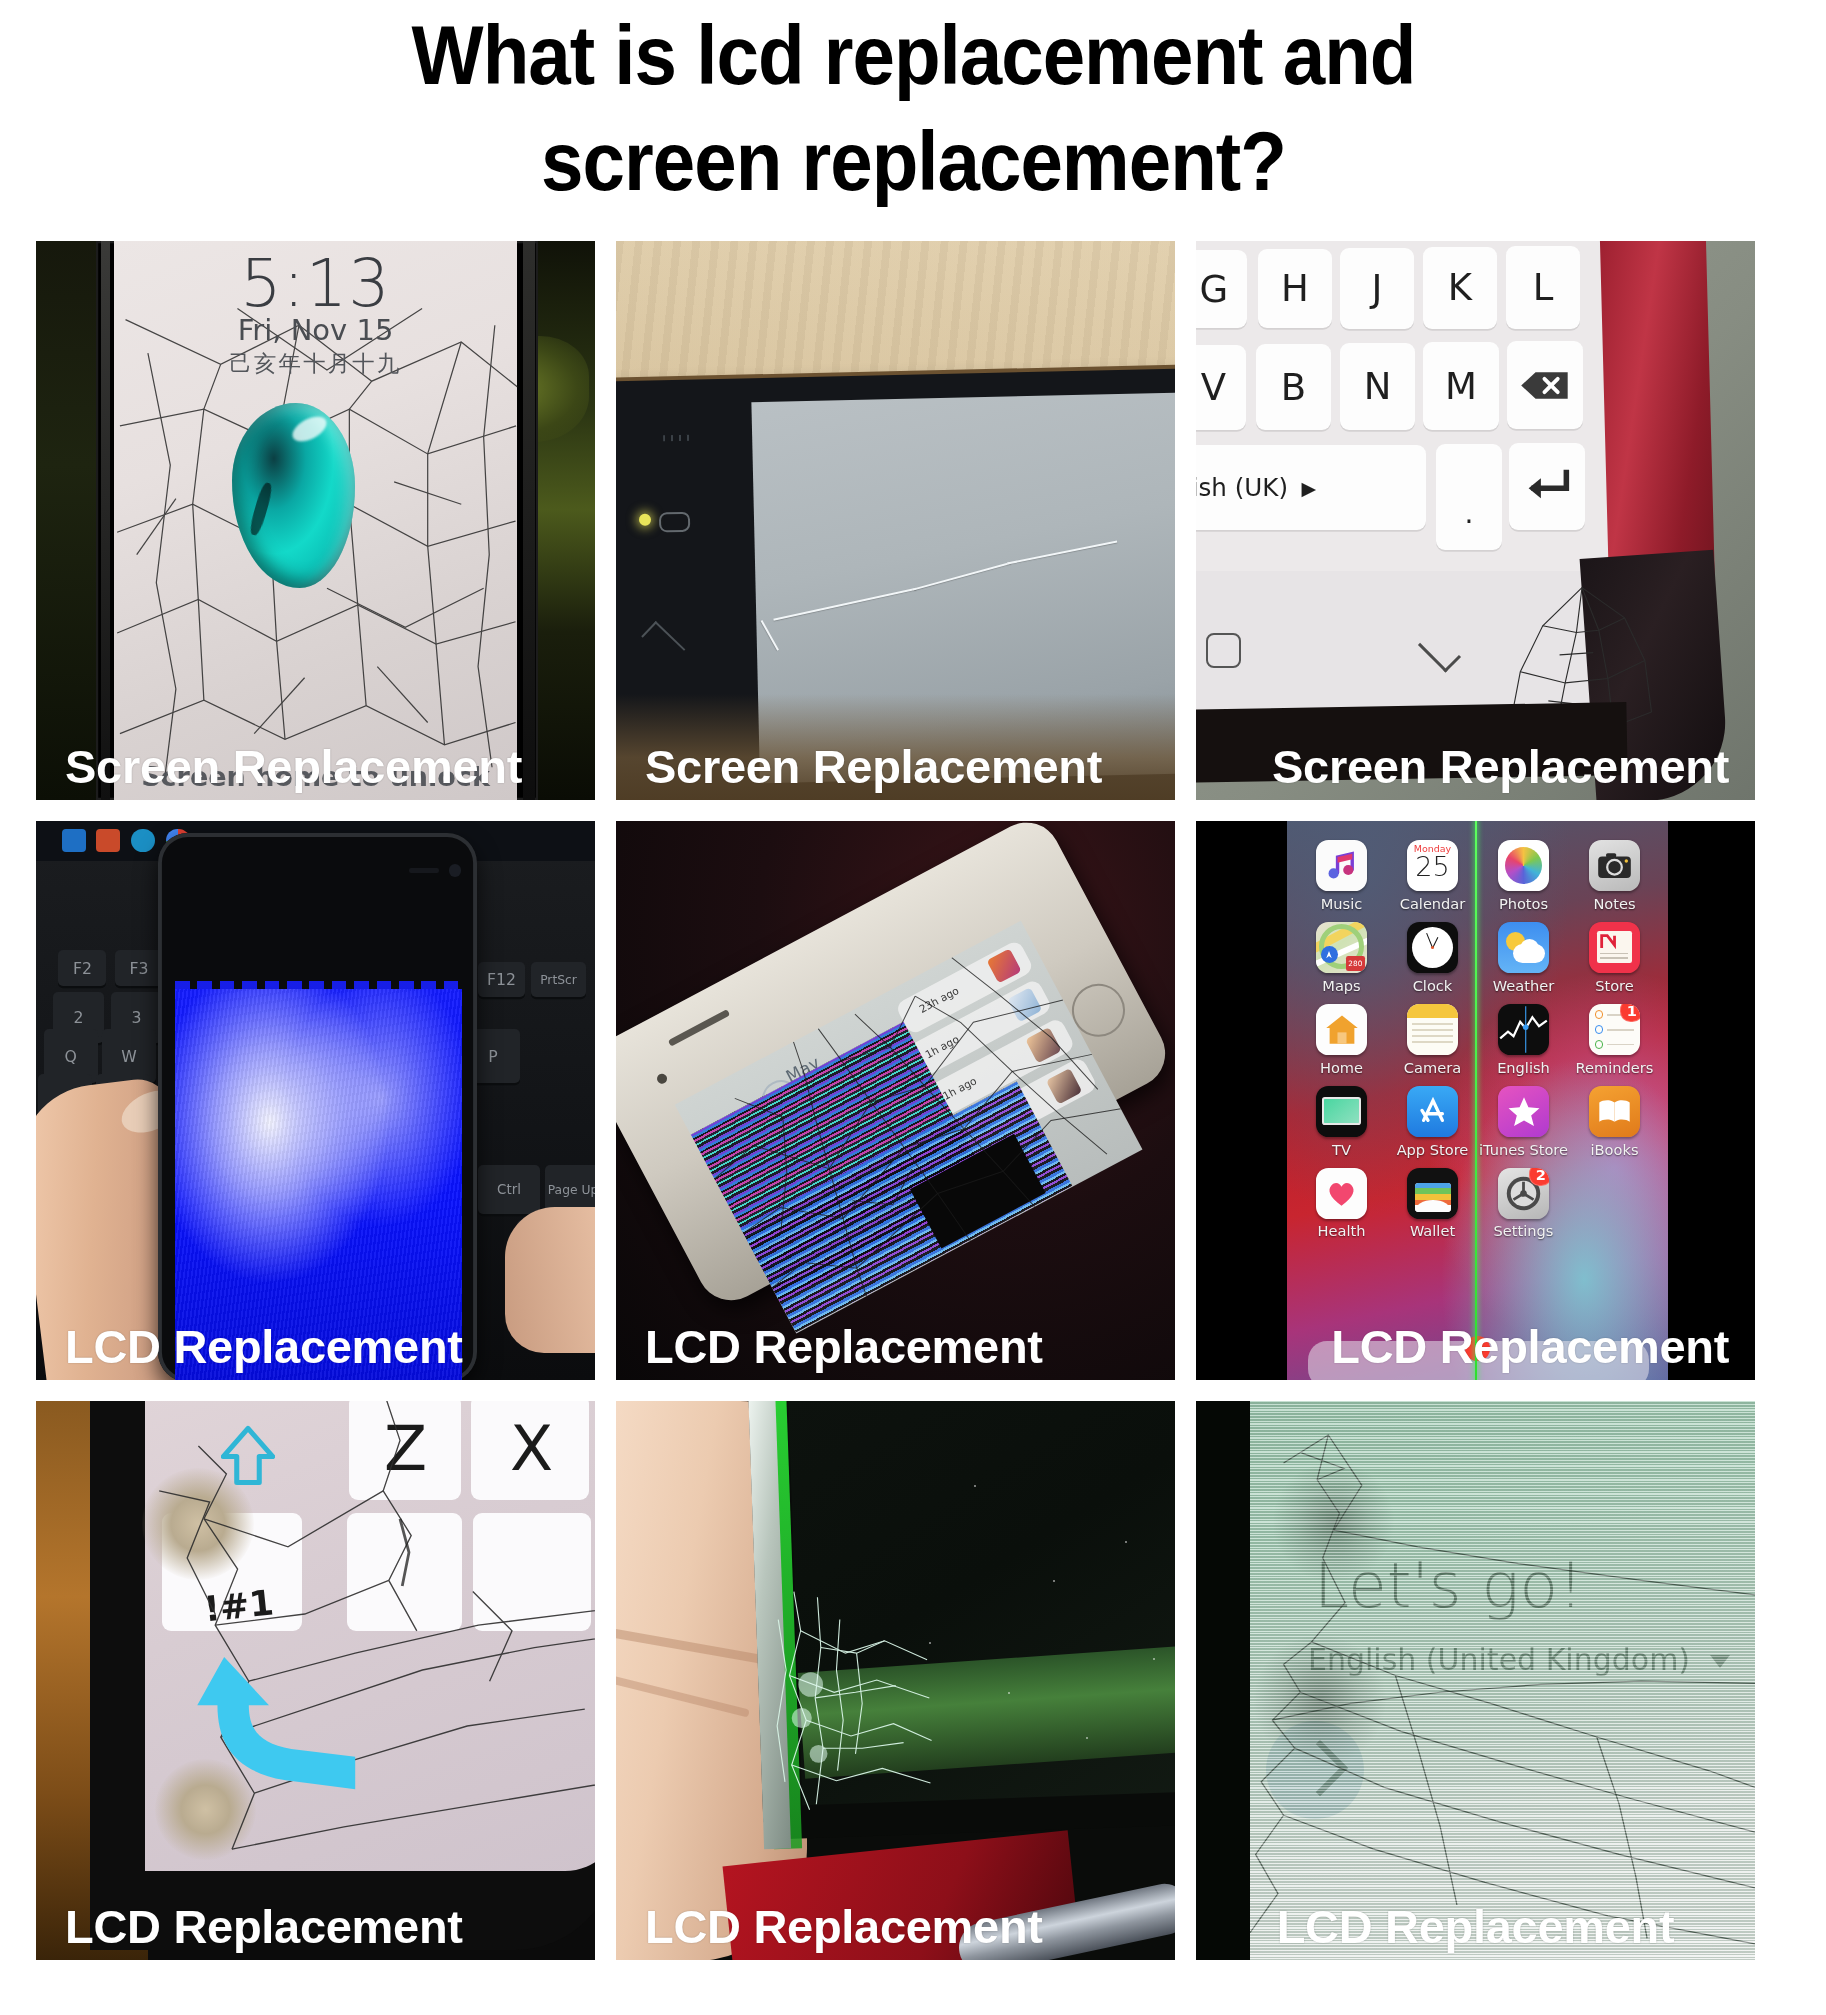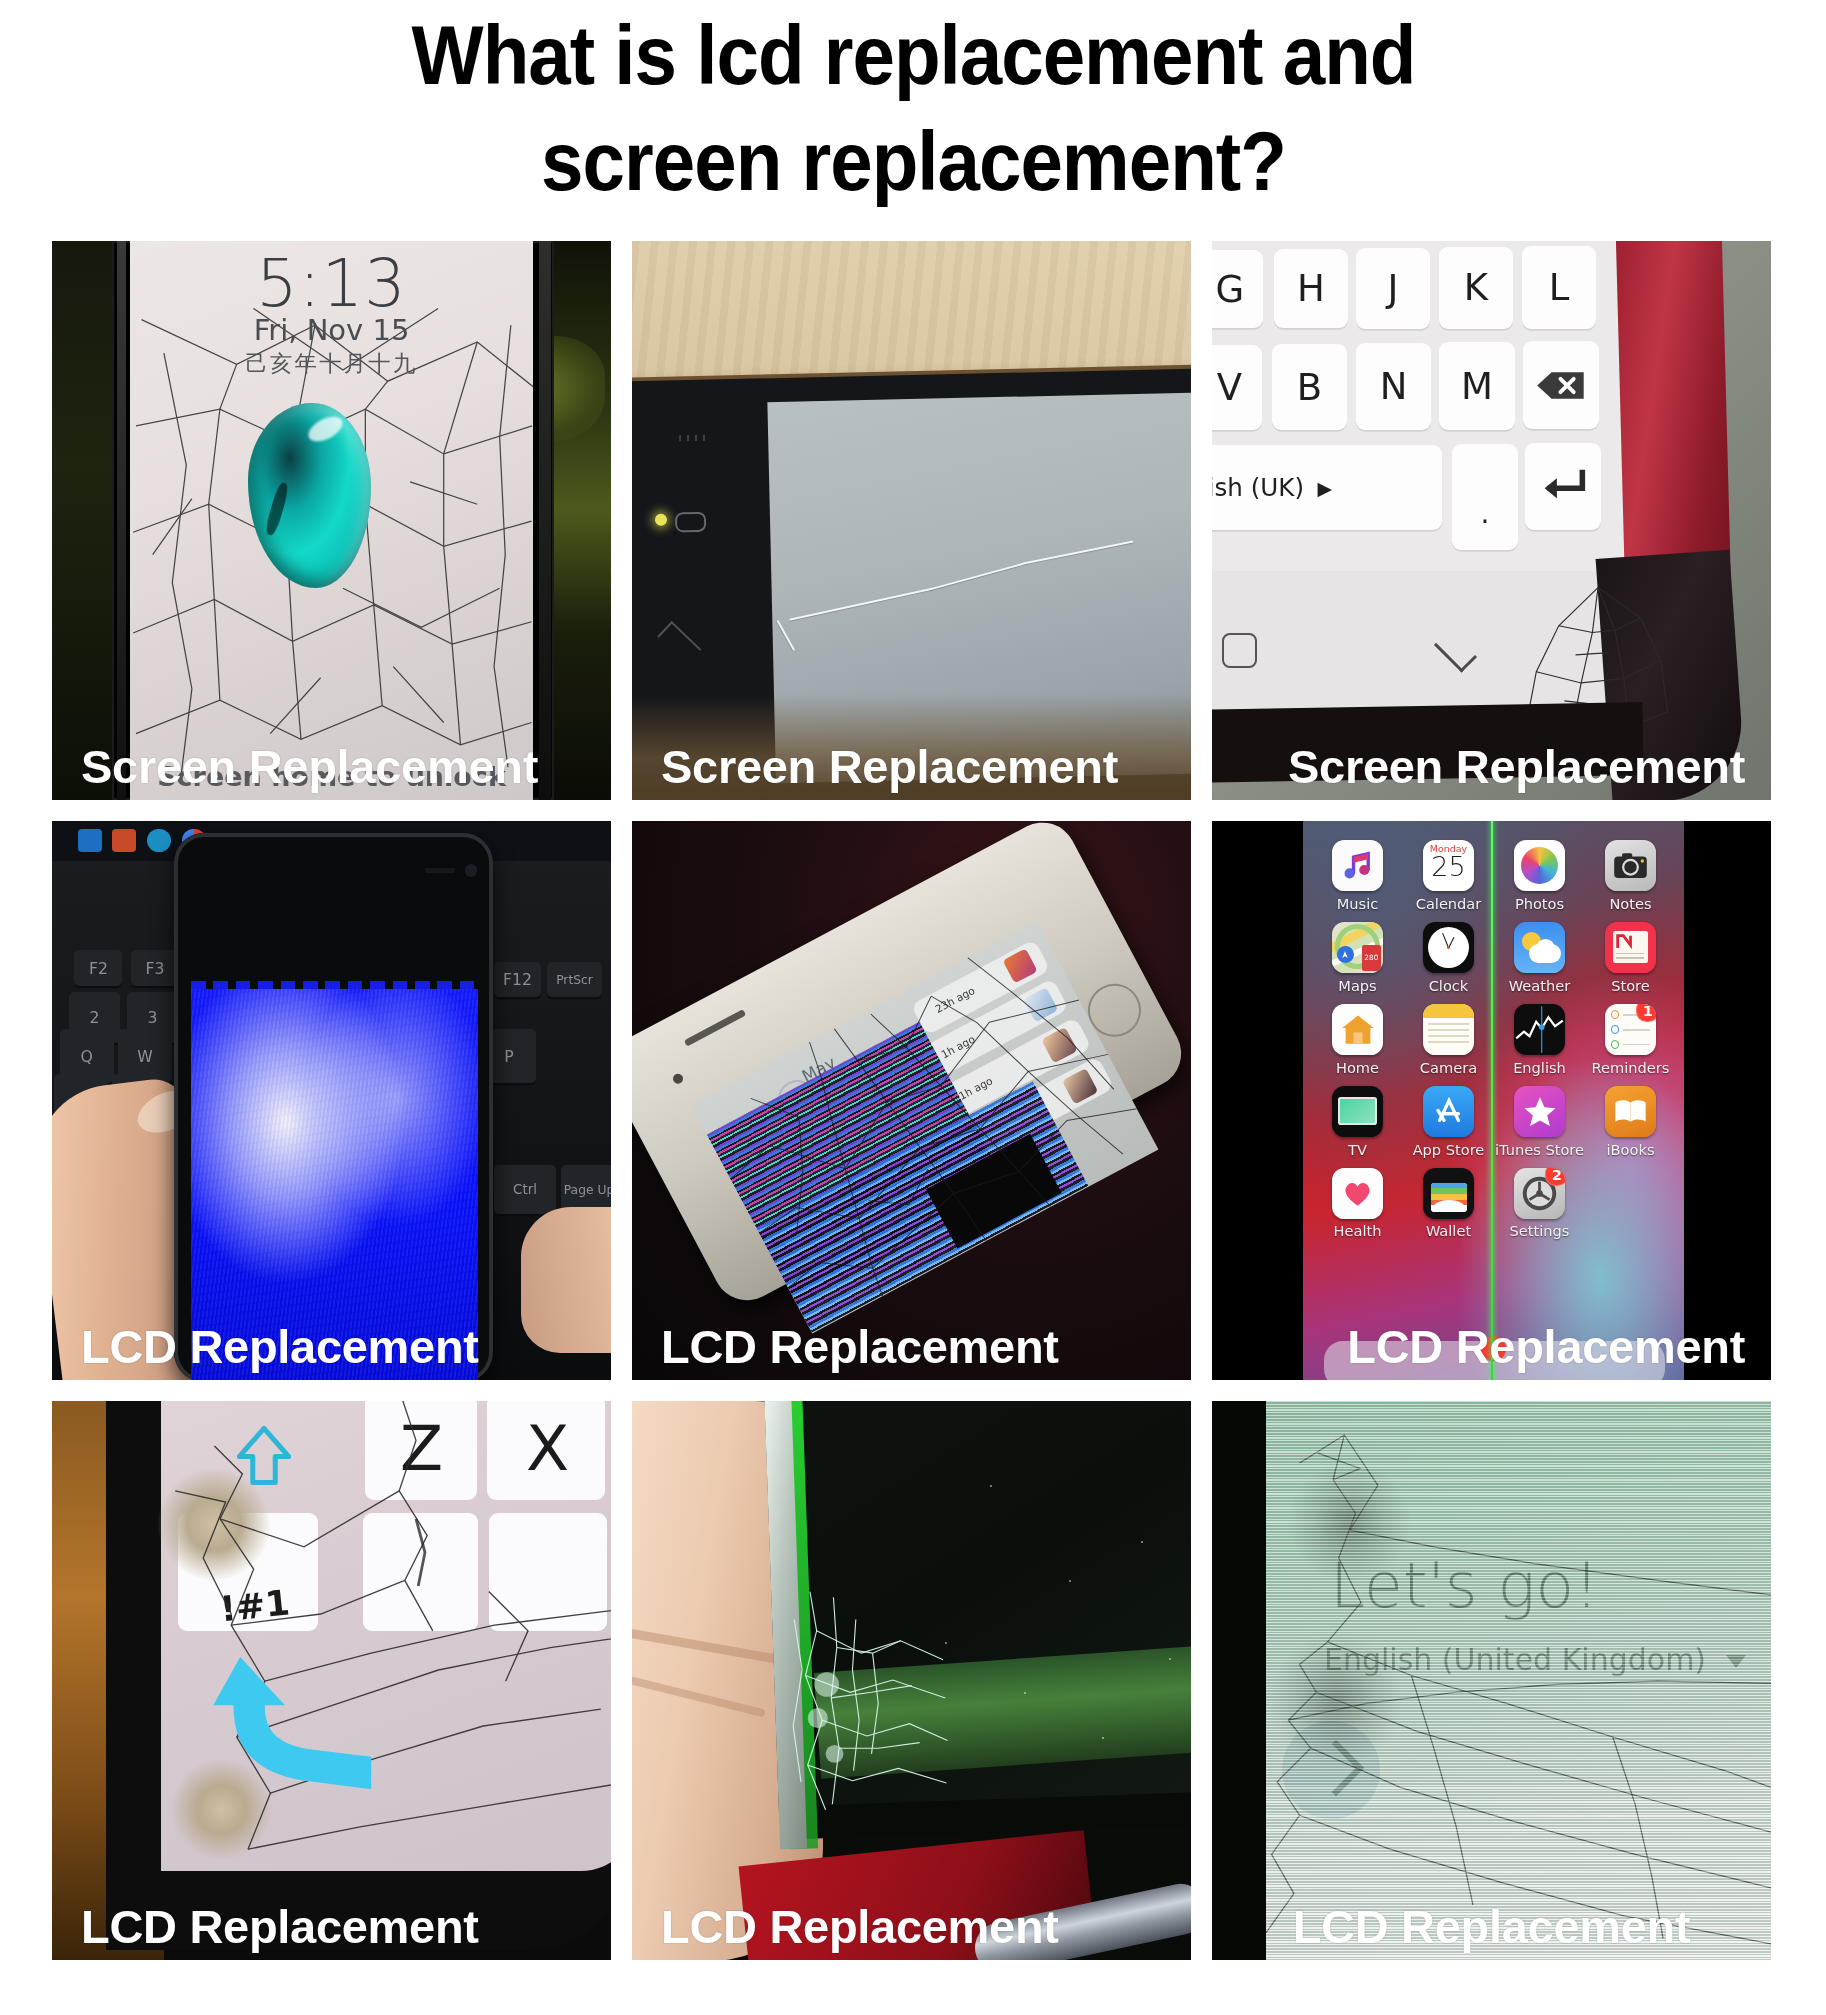--- a/index.html
+++ b/index.html
@@ -24,21 +24,21 @@
     line-height:106px;
     letter-spacing:-1.1px;
     color:#000000;
     transform:scaleX(0.92);
     white-space:nowrap;
   }
 
   
   #grid{
     position:absolute;
-    left:52px;top:241px;
+    left:36px;top:241px;
     width:1752px;height:1753px;
     display:grid;
     grid-template-columns:559px 559px 559px;
     grid-template-rows:559px 559px 559px;
     column-gap:38px;
     row-gap:39px;
     gap:21px;
   }
   .cell{
     position:relative;
@@ -565,21 +565,21 @@
           <div class="app">
             <div class="appicon">
               <div style="width:100%;height:100%;background:linear-gradient(140deg,#eae3d4 0%,#cfe2b4 45%,#e8e2d2 100%);position:relative;">
       <div style="position:absolute;left:-5.6px;top:5.6px;width:73px;height:9px;background:#f2d45e;transform:rotate(-28deg);"></div>
       <div style="position:absolute;left:-7.8px;top:26px;width:73px;height:5.6px;background:#fff;transform:rotate(-24deg);"></div>
       <div style="position:absolute;left:3.4px;top:2.2px;width:35px;height:35px;border-radius:50%;border:5px solid #9fd07a;"></div>
       <div style="position:absolute;left:4.5px;top:24.6px;width:17px;height:17px;border-radius:50%;background:#2f6fe0;"></div>
       <svg style="position:absolute;left:7.8px;top:28px;" width="10" height="10" viewBox="0 0 18 18">
                   <path d="M9 2 L14 15 L9 11 L4 15 Z" fill="#fff"></path>
                 </svg>
-      <div style="position:absolute;right:2.2px;bottom:2.2px;width:19px;height:26px;border-radius:2.2px;background:#d63a3a;color:#fff;font-family:'DejaVu Sans',sans-serif;font-size:7.3px;display:flex;align-items:center;justify-content:center;">280</div>
+      <div style="position:absolute;right:2.2px;bottom:2.2px;width:19px;height:15px;border-radius:2.2px;background:#d63a3a;color:#fff;font-family:'DejaVu Sans',sans-serif;font-size:7.3px;display:flex;align-items:center;justify-content:center;">280</div>
               </div>
             </div>
             <div class="applabel">Maps</div>
           </div>
           <div class="app">
             <div class="appicon">
               <div style="width:100%;height:100%;background:#0d0d0d;display:flex;align-items:center;justify-content:center;">
       <div style="width:41px;height:41px;border-radius:50%;background:#fff;position:relative;">
         <div style="position:absolute;left:20px;top:5.6px;width:1.1px;height:15.7px;background:#111;transform-origin:bottom;transform:rotate(-22deg);"></div>
         <div style="position:absolute;left:20px;top:9px;width:1.1px;height:12.3px;background:#111;transform-origin:bottom;transform:rotate(26deg);"></div>

